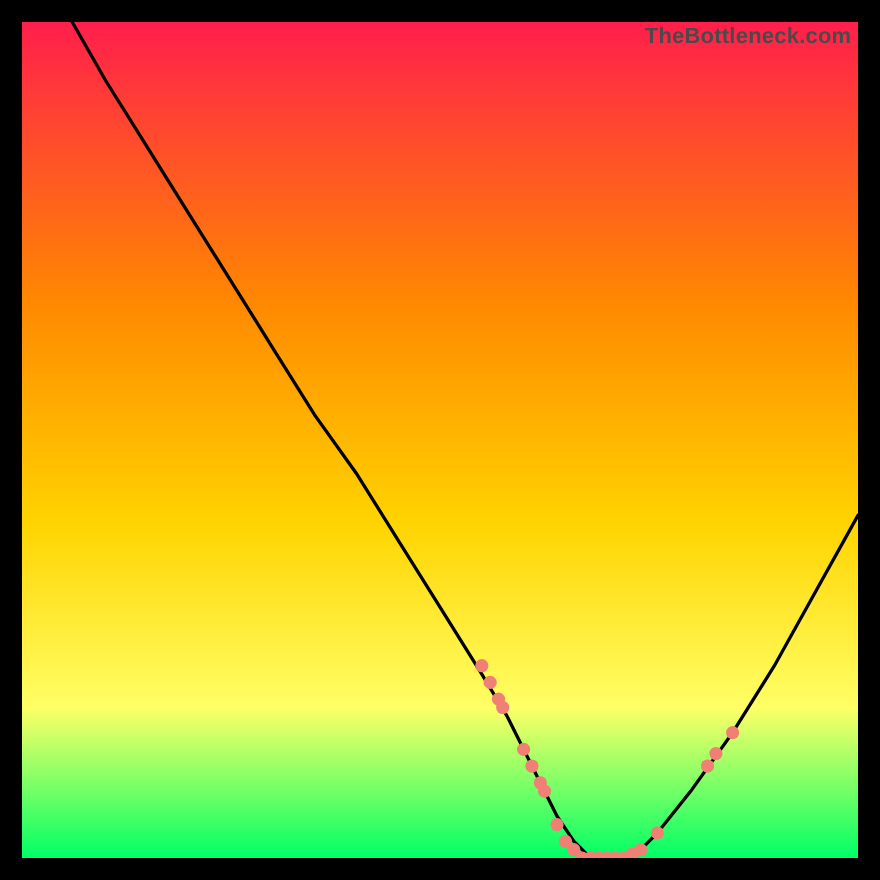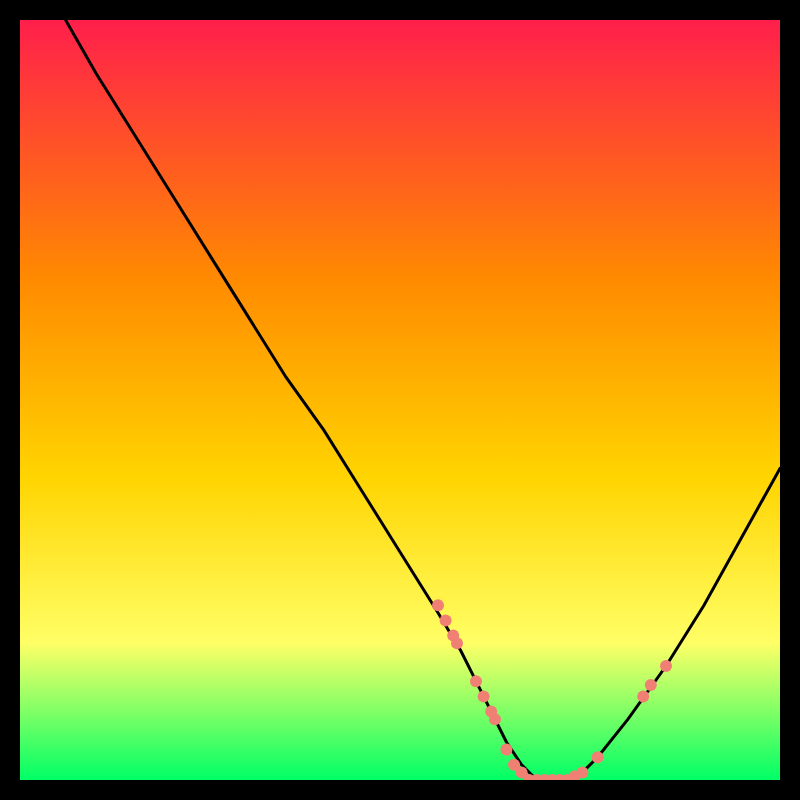--- a/index.html
+++ b/index.html
@@ -72,13 +72,14 @@
         <circle cx="539.6" cy="760.0" r="6" fill="#f08074"></circle>
         <circle cx="547.2" cy="760.0" r="6" fill="#f08074"></circle>
         <circle cx="554.8" cy="756.2" r="6" fill="#f08074"></circle>
         <circle cx="562.4" cy="752.4" r="6" fill="#f08074"></circle>
         <circle cx="577.6" cy="737.2" r="6" fill="#f08074"></circle>
         <circle cx="623.2" cy="676.4" r="6" fill="#f08074"></circle>
         <circle cx="630.8" cy="665.0" r="6" fill="#f08074"></circle>
         <circle cx="646.0" cy="646.0" r="6" fill="#f08074"></circle>
       </g>
   </svg>
+  <div class="watermark">TheBottleneck.com</div>
 </div>
 
 </body></html>

